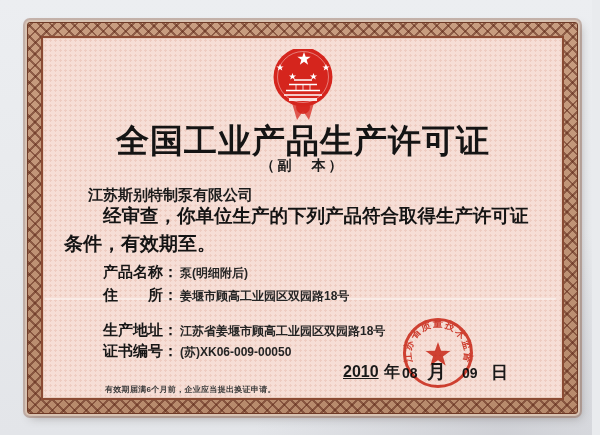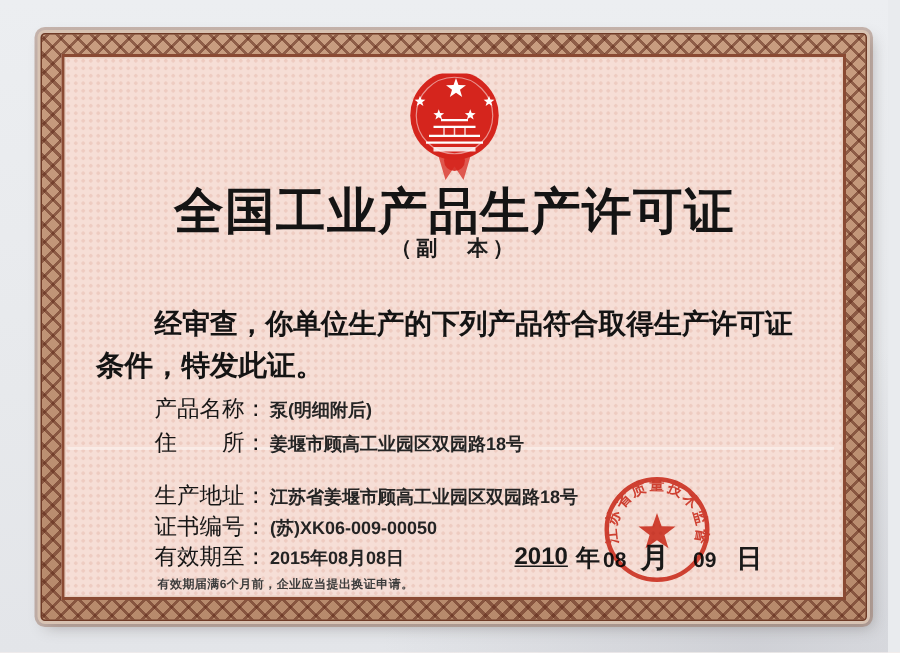--- a/index.html
+++ b/index.html
@@ -38,21 +38,21 @@
   
   .abs{position:absolute;white-space:nowrap;color:#1a1a1a;}
   .title{left:3px;top:119px;width:600px;text-align:center;
     font-size:33px;font-weight:700;letter-spacing:1px;color:#141414;}
   .subtitle{left:3px;top:157px;width:600px;text-align:center;
     font-size:14px;font-weight:700;letter-spacing:3px;color:#1b1b1b;}
   .company{left:88px;top:186px;font-size:15px;font-weight:700;color:#1b1b1b;}
   .stmt1{left:103px;top:203px;font-size:18.5px;font-weight:800;color:#141414;}
   .stmt2{left:64px;top:231px;font-size:19px;font-weight:800;color:#141414;}
   .field{position:absolute;left:103px;white-space:nowrap;}
-  .field .lbl{font-size:15px;font-weight:400;color:#161616;}
+  .field .lbl{font-size:15px;font-weight:700;color:#161616;}
   .field .val{font-size:12px;font-weight:700;color:#242424;margin-left:2px;margin-top:20px;}
   .f0{top:263px}.f1{top:286px}.f2{top:321px}.f3{top:342px}.f4{top:362px}
   .footnote{left:105px;top:384px;font-size:8px;font-weight:700;color:#3c3c3c;letter-spacing:.3px;}
   .dy{font-weight:800;color:#191919;}
   .d-year{left:343px;top:363px;font-size:16px;text-decoration:underline;}
   .d-ylab{left:384px;top:362px;font-size:16px;}
   .d-month{left:402px;top:365px;font-size:14px;text-align:center;}
   .d-mlab{left:427px;top:359px;font-size:19px;}
   .d-day{left:462px;top:365px;font-size:14px;}
   .d-dlab{left:491px;top:361px;font-size:17px;}
@@ -99,37 +99,35 @@
       <path d="M28 36 V41"></path>
         <path d="M35 36 V41"></path>
         <path d="M42 36 V41"></path>
     </g>
     <rect x="21" y="49" width="28" height="3" fill="rgba(255,255,255,.85)"></rect>
   </svg>
 
   <div class="abs title">全国工业产品生产许可证</div>
   <div class="abs subtitle">（副　本）</div>
 
+  <div class="abs company">江苏斯别特制泵有限公司</div>
   <div class="abs stmt1">经审查，你单位生产的下列产品符合取得生产许可证</div>
-  <div class="abs stmt2">条件，特发此证。</div>
+  <div class="abs stmt2">条件，有效期至。</div>
 
   <div class="field f0">
     <span class="lbl">产品名称：</span><span class="val">泵(明细附后)</span>
   </div>
   <div class="field f1">
     <span class="lbl">住　　所：</span><span class="val">姜堰市顾高工业园区双园路18号</span>
   </div>
   <div class="field f2">
     <span class="lbl">生产地址：</span><span class="val">江苏省姜堰市顾高工业园区双园路18号</span>
   </div>
   <div class="field f3">
     <span class="lbl">证书编号：</span><span class="val">(苏)XK06-009-00050</span>
-  </div>
-  <div class="field f4">
-    <span class="lbl">有效期至：</span><span class="val">2015年08月08日</span>
   </div>
 
   <div class="abs footnote">有效期届满6个月前，企业应当提出换证申请。</div>
 
   <span class="abs dy d-year">2010</span>
   <span class="abs dy d-ylab">年</span>
   <span class="abs dy d-month">08</span>
   <span class="abs dy d-mlab">月</span>
   <span class="abs dy d-day">09</span>
   <span class="abs dy d-dlab">日</span>

